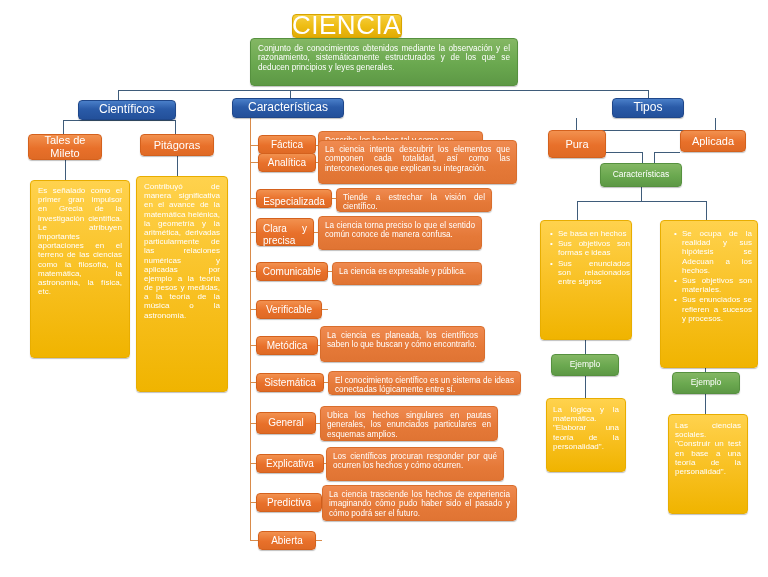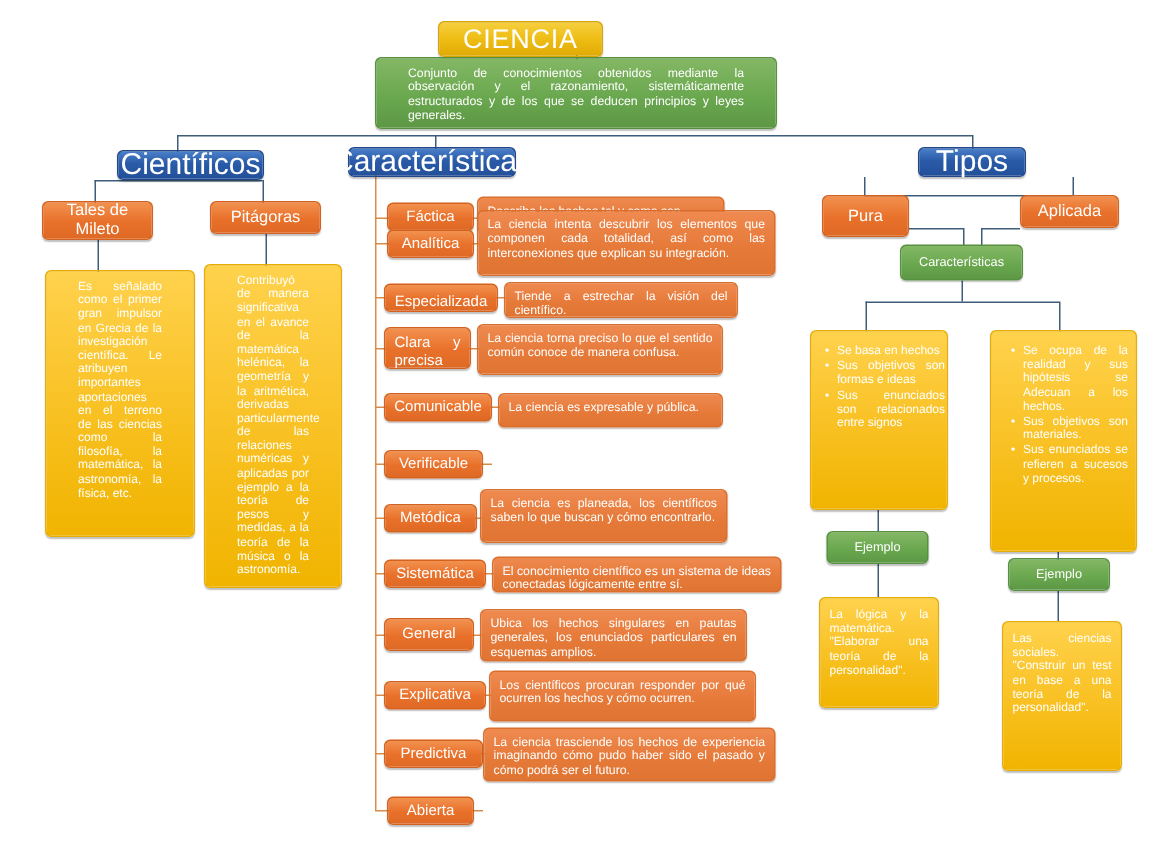--- a/index.html
+++ b/index.html
@@ -54,30 +54,30 @@
   .orange-desc{
     background:linear-gradient(to bottom,#ef8a50 0%,#e57938 60%,#e07433 100%);
     border:1px solid #d96e2d;
   }
   .amber{
     background:linear-gradient(to bottom,#ffd24d 0%,#f8c021 55%,#f0b400 100%);
     border:1px solid #e8ad00;
   }
 
   
-  .t-title{font-size:18px;letter-spacing:.5px;}
-  .t-head{font-size:20px;justify-content:center;}
+  .t-title{font-size:26px;letter-spacing:.5px;justify-content:flex-end;}
+  .t-head{font-size:12px;justify-content:center;}
   .t-sub{font-size:11px;}
   .t-label{font-size:10px;}
   .t-desc{font-size:8.2px;}
   .t-body{font-size:8px;}
   .t-green-sm{font-size:8.5px;}
 
   .pad-s{padding:4px 6px;}
-  .pad-m{padding:5px 21px;}
+  .pad-m{padding:5px 7px;}
 
   
   .ln{position:absolute;background:#3f5c7a;z-index:1;}
   .ln.h{height:1px;}
   .ln.v{width:1px;}
   .ln.orange-ln{background:#d98b4a;}
   .ln.orange-ln.h{height:1px;}
   .ln.orange-ln.v{width:1px;}
 
   ul.bul{margin:0;padding-left:9px;list-style:none;}

